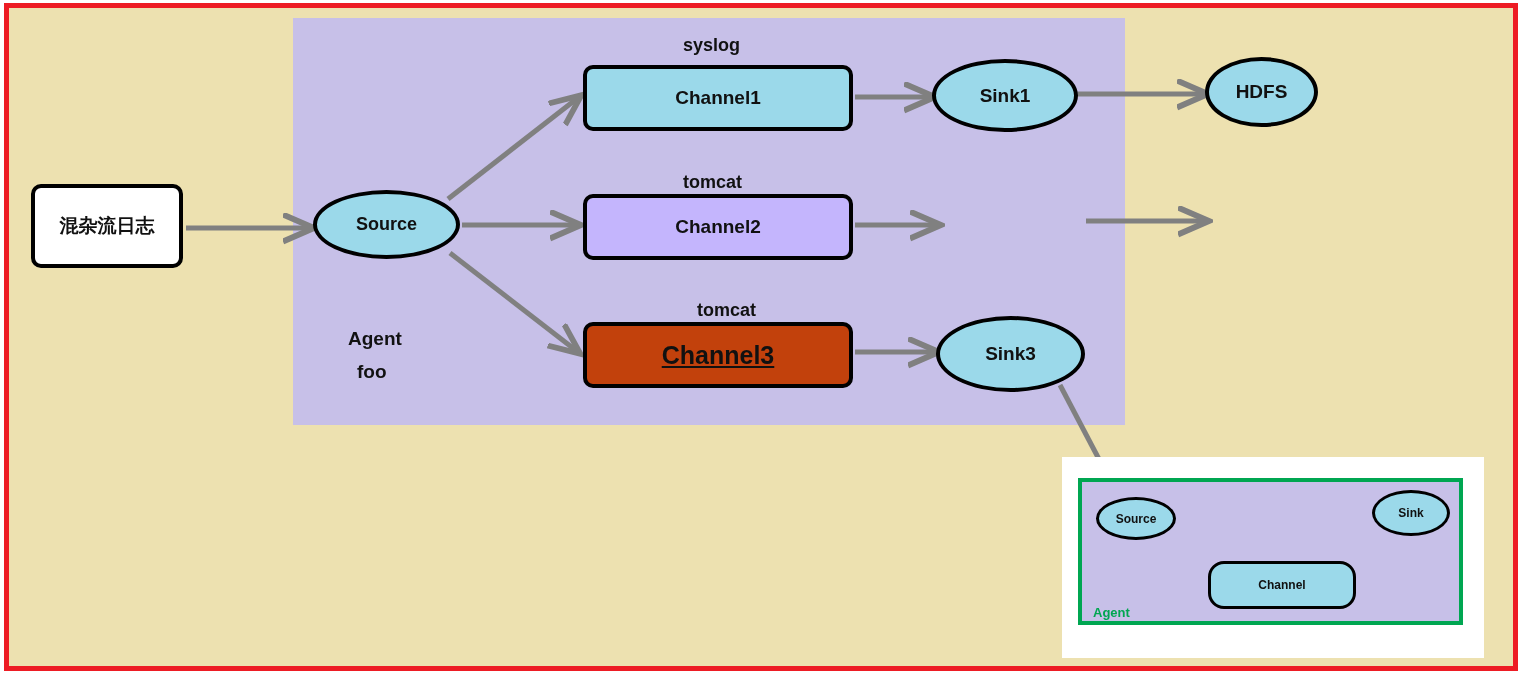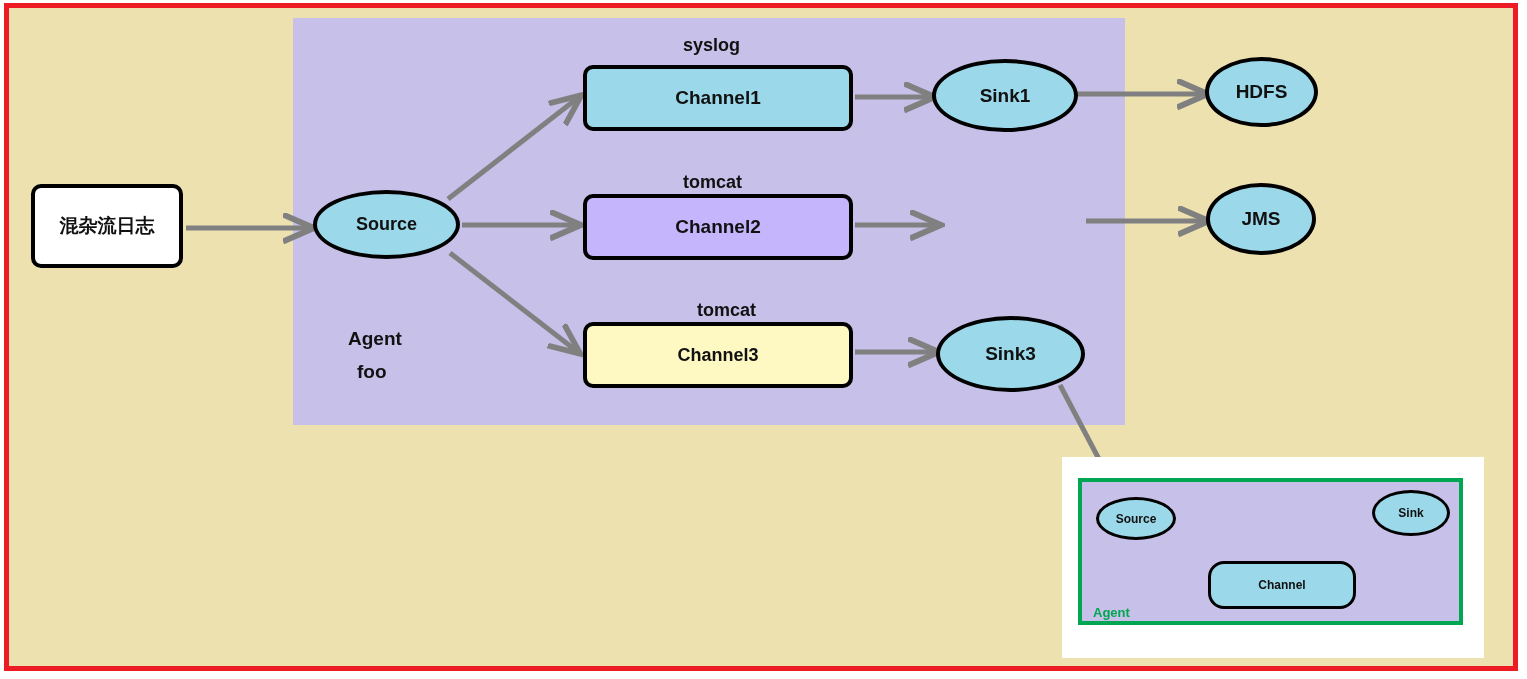--- a/index.html
+++ b/index.html
@@ -164,37 +164,34 @@
   <div class="plain-label" style="left:683px; top:35px; font-size:18px;">syslog</div>
   <div class="plain-label" style="left:683px; top:172px; font-size:18px;">tomcat</div>
   <div class="plain-label" style="left:697px; top:300px; font-size:18px;">tomcat</div>
 
   <div class="node rect-node" style="left: 583px; top: 65px; width: 270px; height: 66px; font-size: 19px; background: rgb(155, 217, 234);">
     <span>Channel1</span>
   </div>
   <div class="node rect-node" style="left: 583px; top: 194px; width: 270px; height: 66px; font-size: 19px; background: #c4b5fd;">
     <span>Channel2</span>
   </div>
-  <div class="node rect-node" style="left: 583px; top: 322px; width: 270px; height: 66px; font-size: 18px; background: #fef9c3;">
+  <div class="node rect-node" style="left: 583px; top: 322px; width: 270px; height: 66px; font-size: 25px; background: #c2410c; text-decoration: underline;">
     <span>Channel3</span>
   </div>
 
   <div class="node ellipse-node" style="left: 932px; top: 59px; width: 146px; height: 73px; font-size: 19px; background: rgb(155, 217, 234);">
     <span>Sink1</span>
   </div>
   <div class="node ellipse-node" style="left: 936px; top: 316px; width: 149px; height: 76px; font-size: 19px; background: rgb(155, 217, 234);">
     <span>Sink3</span>
   </div>
 
   <div class="node ellipse-node" style="left: 1205px; top: 57px; width: 113px; height: 70px; font-size: 19px; background: rgb(155, 217, 234);">
     <span>HDFS</span>
   </div>
-  <div class="node ellipse-node" style="left: 1206px; top: 183px; width: 110px; height: 72px; font-size: 19px; background: rgb(155, 217, 234);">
-    <span>JMS</span>
-  </div>
 
   <div id="inset-outer" style="border-color: rgb(169, 60, 169);"></div>
   <div id="inset-inner" style="border-color: rgb(0, 166, 81); background: rgb(199, 192, 232);"></div>
 
   <div class="inset-label" style="left: 1093px; top: 605px; color: rgb(0, 166, 81);">Agent</div>
 
   <div class="node ellipse-node" style="left: 1096px; top: 497px; width: 80px; height: 43px; font-size: 12px; border-width: 3px; background: rgb(155, 217, 234);">
     <span>Source</span>
   </div>
   <div class="node rect-node" style="left: 1208px; top: 561px; width: 148px; height: 48px; font-size: 12px; border-width: 3px; border-radius: 16px; background: rgb(155, 217, 234);">

